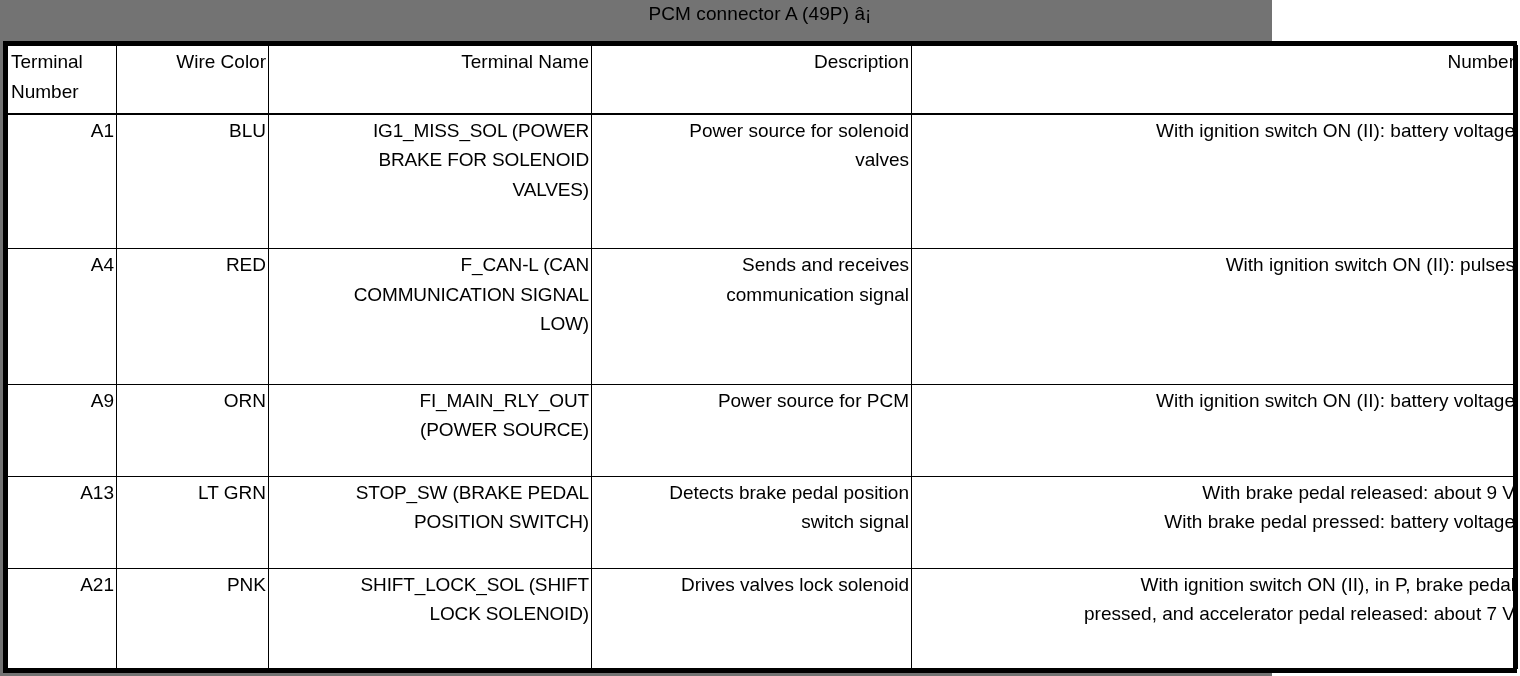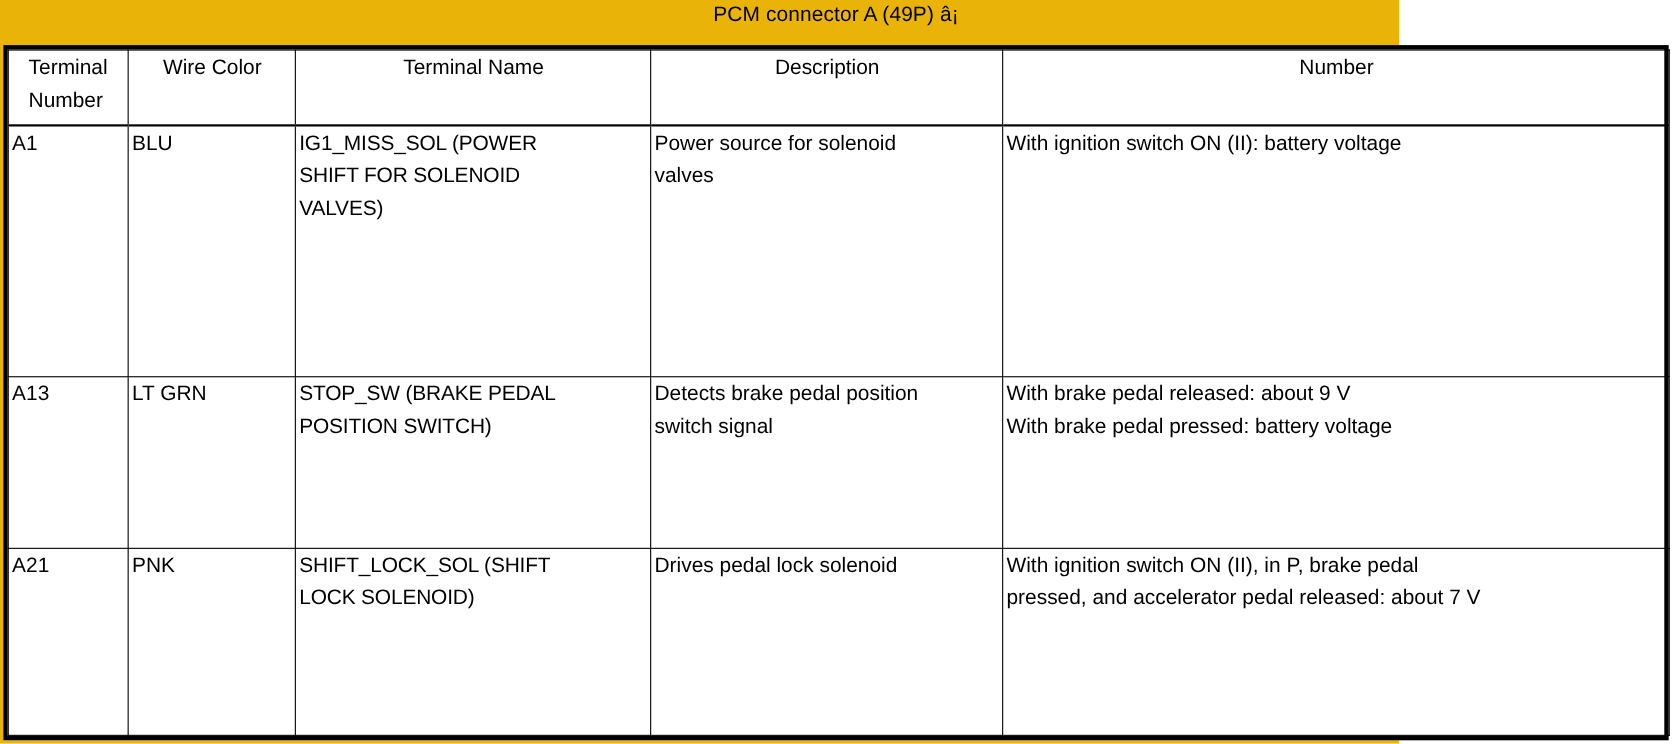--- a/index.html
+++ b/index.html
@@ -13,21 +13,21 @@
     height: 676px;
     font-family: "Liberation Sans", sans-serif;
     color: #000000;
     overflow: hidden;
   }
 
   .page {
     position: relative;
     width: 1272px;
     height: 676px;
-    background: #eab308;
+    background: #737373;
   }
 
   .doc-title {
     position: absolute;
     top: 2px;
     left: 0;
     width: 1520px;
     text-align: center;
     font-size: 19px;
     line-height: 24px;
@@ -55,41 +55,42 @@
 
   table.pcm td, table.pcm th {
     border: 1px solid #000000;
     vertical-align: top;
     padding: 1px 2px 1px 3px;
     font-weight: normal;
     font-size: 19px;
     line-height: 29.5px;
     white-space: pre-line;
     overflow: hidden;
+    text-align: right;
   }
 
   
   col.c-term   { width: 109px; }
   col.c-wire   { width: 152px; }
   col.c-name   { width: 323px; }
   col.c-desc   { width: 320px; }
   col.c-signal { width: 606px; }
 
   thead th {
     font-weight: bold;
     text-align: center;
     vertical-align: top;
     font-size: 19.5px;
     line-height: 28px;
     border-bottom-width: 2px;
     padding-top: 3px;
   }
   thead th.left-head {
     text-align: left;
-    padding-left: 18px;
+    padding-left: 3px;
     margin-top: 20px;
   }
   thead tr { height: 68px; }
 
   tbody tr.r-tall { height: 97px; }
   tbody tr.r-short { height: 66px; }
   tbody tr.r-last { height: 72px; padding-left: 29px; }
 
   td.cell-term, td.cell-wire {
     white-space: nowrap;
@@ -136,42 +137,60 @@
           <th>Terminal Name</th>
           <th>Description</th>
           <th>Number</th>
         </tr>
       </thead>
       <tbody>
         <tr class="r-tall">
           <td class="cell-term">A1</td>
           <td class="cell-wire">BLU</td>
           <td class="cell-name">IG1_MISS_SOL (POWER
-SHIFT FOR SOLENOID
+BRAKE FOR SOLENOID
 VALVES)</td>
           <td class="cell-desc">Power source for solenoid
 valves</td>
+          <td class="cell-signal">With ignition switch ON (II): battery voltage</td>
+        </tr>
+        <tr class="r-tall">
+          <td class="cell-term">A4</td>
+          <td class="cell-wire">RED</td>
+          <td class="cell-name">F_CAN-L (CAN
+COMMUNICATION SIGNAL
+LOW)</td>
+          <td class="cell-desc">Sends and receives
+communication signal</td>
+          <td class="cell-signal">With ignition switch ON (II): pulses</td>
+        </tr>
+        <tr class="r-short">
+          <td class="cell-term">A9</td>
+          <td class="cell-wire">ORN</td>
+          <td class="cell-name">FI_MAIN_RLY_OUT
+(POWER SOURCE)</td>
+          <td class="cell-desc">Power source for PCM</td>
           <td class="cell-signal">With ignition switch ON (II): battery voltage</td>
         </tr>
         <tr class="r-short">
           <td class="cell-term">A13</td>
           <td class="cell-wire">LT GRN</td>
           <td class="cell-name">STOP_SW (BRAKE PEDAL
 POSITION SWITCH)</td>
           <td class="cell-desc">Detects brake pedal position
 switch signal</td>
           <td class="cell-signal">With brake pedal released: about 9 V
 With brake pedal pressed: battery voltage</td>
         </tr>
         <tr class="r-last">
           <td class="cell-term">A21</td>
           <td class="cell-wire">PNK</td>
           <td class="cell-name">SHIFT_LOCK_SOL (SHIFT
 LOCK SOLENOID)</td>
-          <td class="cell-desc">Drives pedal lock solenoid</td>
+          <td class="cell-desc">Drives valves lock solenoid</td>
           <td class="cell-signal">With ignition switch ON (II), in P, brake pedal
 pressed, and accelerator pedal released: about 7 V</td>
         </tr>
       </tbody>
     </table>
   </div>
 
 </div>
 
 </body></html>

